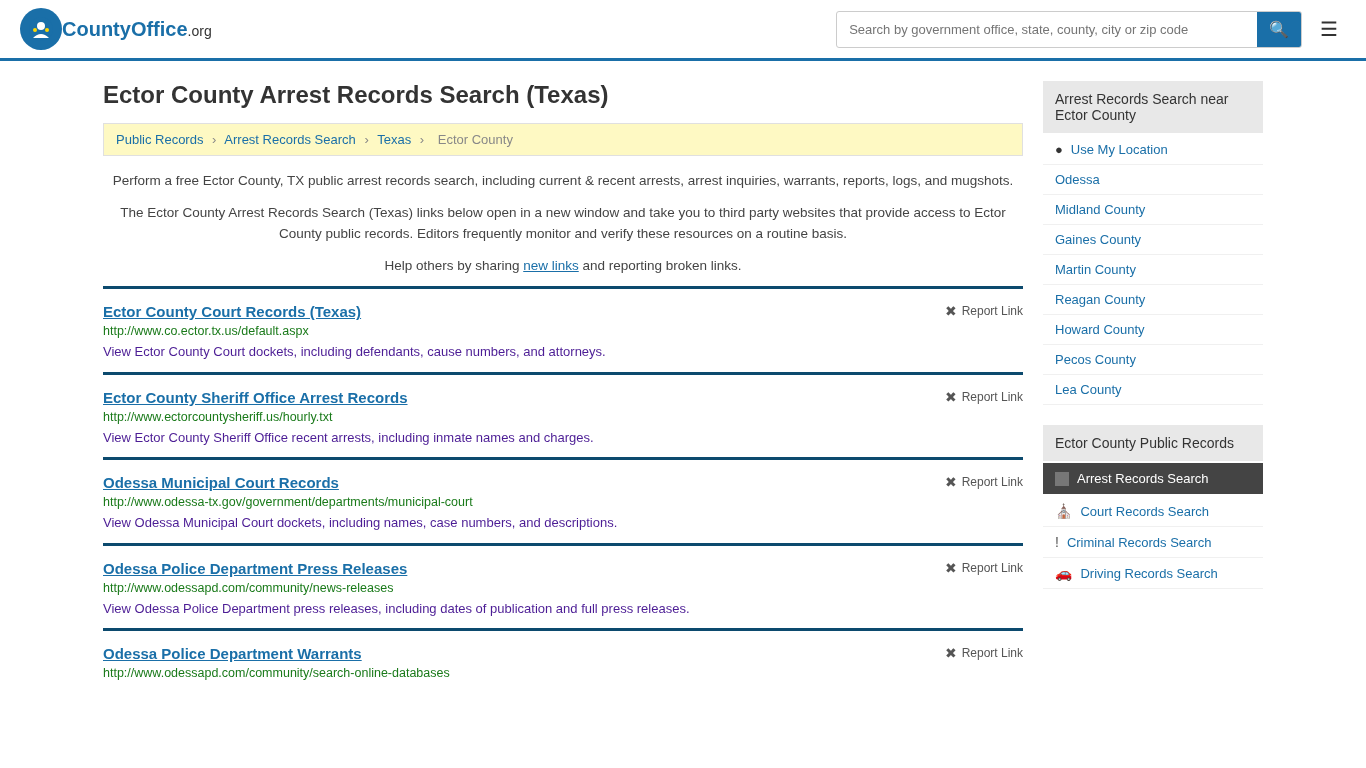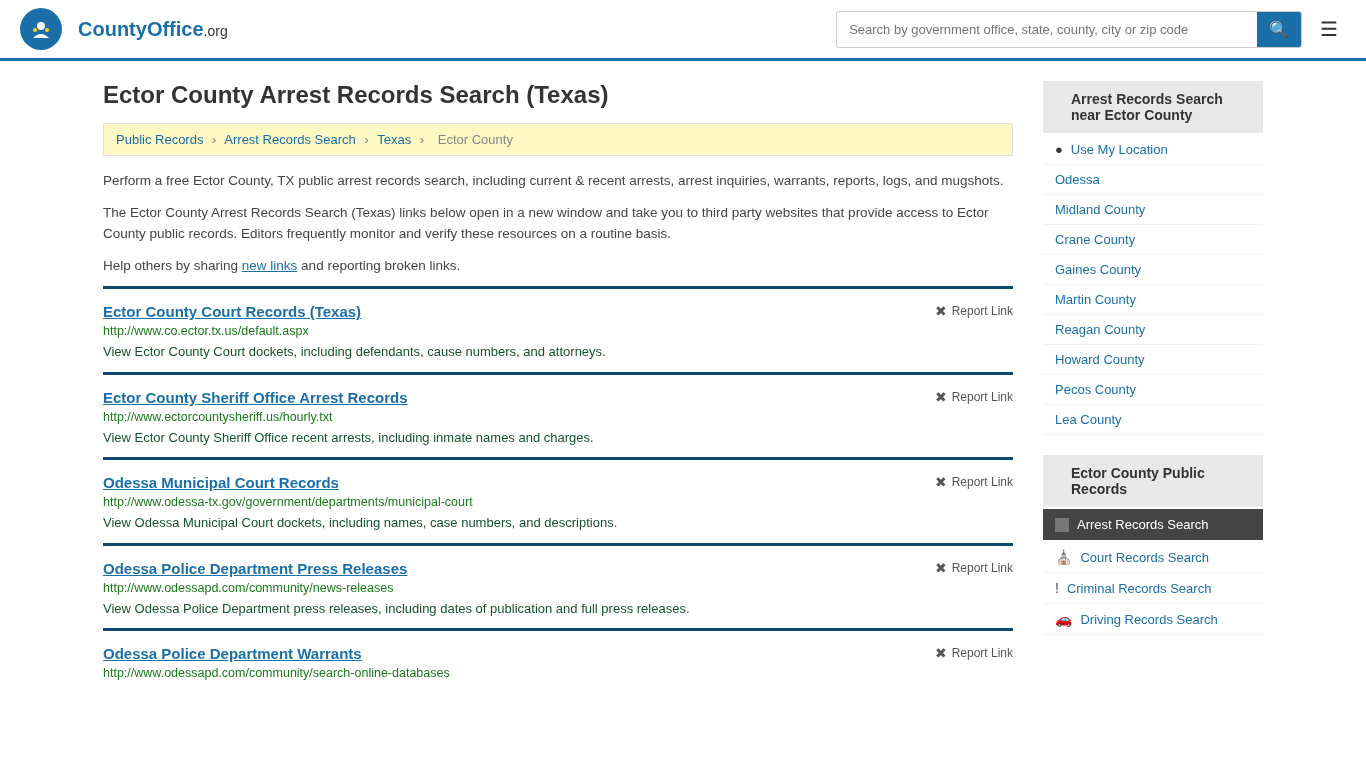--- a/index.html
+++ b/index.html
@@ -10,21 +10,21 @@
       background: #fff;
       border-bottom: 3px solid #1a6fa8;
       padding: 8px 20px;
       display: flex;
       align-items: center;
       justify-content: space-between;
     }
     .logo-area {
       display: flex;
       align-items: center;
-      gap: 16px;
+      gap: 0;
     }
     .logo-icon {
       width: 42px;
       height: 42px;
       background: #1a6fa8;
       border-radius: 50%;
       display: flex;
       align-items: center;
       justify-content: center;
       color: white;
@@ -66,21 +66,21 @@
       color: #333;
       padding: 4px 8px;
     }
 
     
     .main-container {
       max-width: 1200px;
       margin: 0 auto;
       padding: 20px 20px;
       display: flex;
-      gap: 30px;
+      gap: 20px;
     }
 
     
     .content-area {
       flex: 1;
     }
     .page-title {
       font-size: 24px;
       font-weight: bold;
       color: #333;
@@ -100,20 +100,21 @@
     }
     .breadcrumb span {
       margin: 0 5px;
       color: #888;
     }
     .description {
       font-size: 13.5px;
       color: #444;
       line-height: 1.6;
       margin-bottom: 10px;
+      text-align: center;
     }
     .description a {
       color: #1a6fa8;
       text-decoration: underline;
     }
 
     
     .result-item {
       border-top: 3px solid #0c4a6e;
       padding: 14px 0 10px 0;
@@ -146,37 +147,37 @@
       color: #555;
     }
     .result-url {
       color: #1a7a1a;
       font-size: 12.5px;
       margin-bottom: 4px;
       text-decoration: none;
     }
     .result-desc {
       font-size: 13px;
-      color: #14532d;
+      color: #4c1d95;
       line-height: 1.5;
     }
 
     
     .sidebar {
       width: 220px;
       flex-shrink: 0;
     }
     .sidebar-section {
       margin-bottom: 20px;
     }
     .sidebar-header {
       background: #e8e8e8;
-      padding: 10px 28px;
+      padding: 10px 12px;
       font-size: 14px;
-      font-weight: bold;
+      font-weight: normal;
       color: #333;
       margin-bottom: 2px;
     }
     .sidebar-link {
       display: flex;
       align-items: center;
       gap: 8px;
       padding: 7px 12px;
       font-size: 13px;
       color: #1a6fa8;
@@ -340,21 +341,20 @@
   <div class="sidebar">
     <div class="sidebar-section">
       <div class="sidebar-header">Arrest Records Search near Ector County</div>
       <a class="sidebar-link location-link">
         <span class="link-icon">●</span>
         <span>Use My Location</span>
       </a>
       <div id="nearby-links">
           <a class="sidebar-link" href="#">Odessa</a>
           <a class="sidebar-link" href="#">Midland County</a>
-          <a class="sidebar-link" href="#">Crane County</a>
           <a class="sidebar-link" href="#">Gaines County</a>
           <a class="sidebar-link" href="#">Martin County</a>
           <a class="sidebar-link" href="#">Reagan County</a>
           <a class="sidebar-link" href="#">Howard County</a>
           <a class="sidebar-link" href="#">Pecos County</a>
           <a class="sidebar-link" href="#">Lea County</a>
         </div>
     </div>
 
     <div class="sidebar-section sidebar-public">

